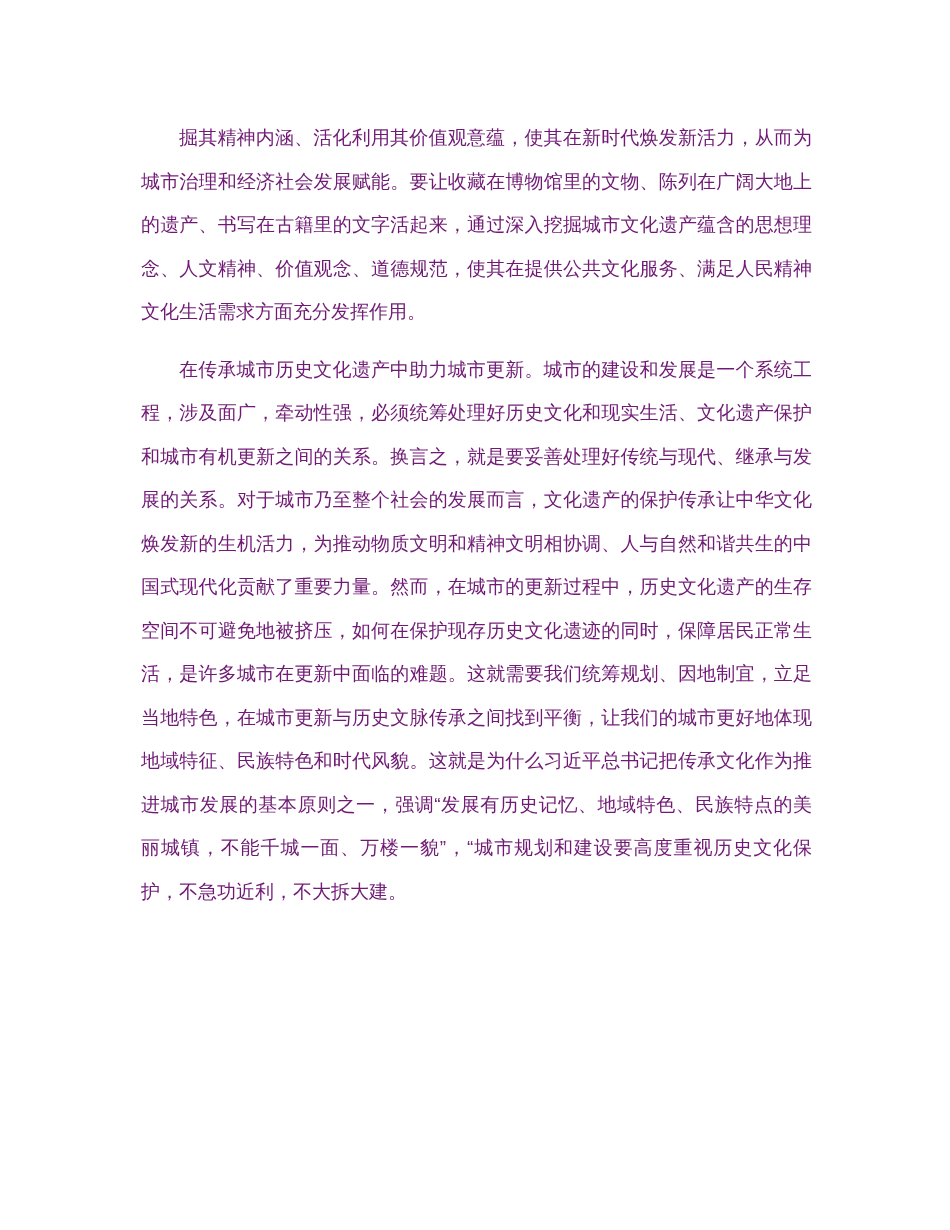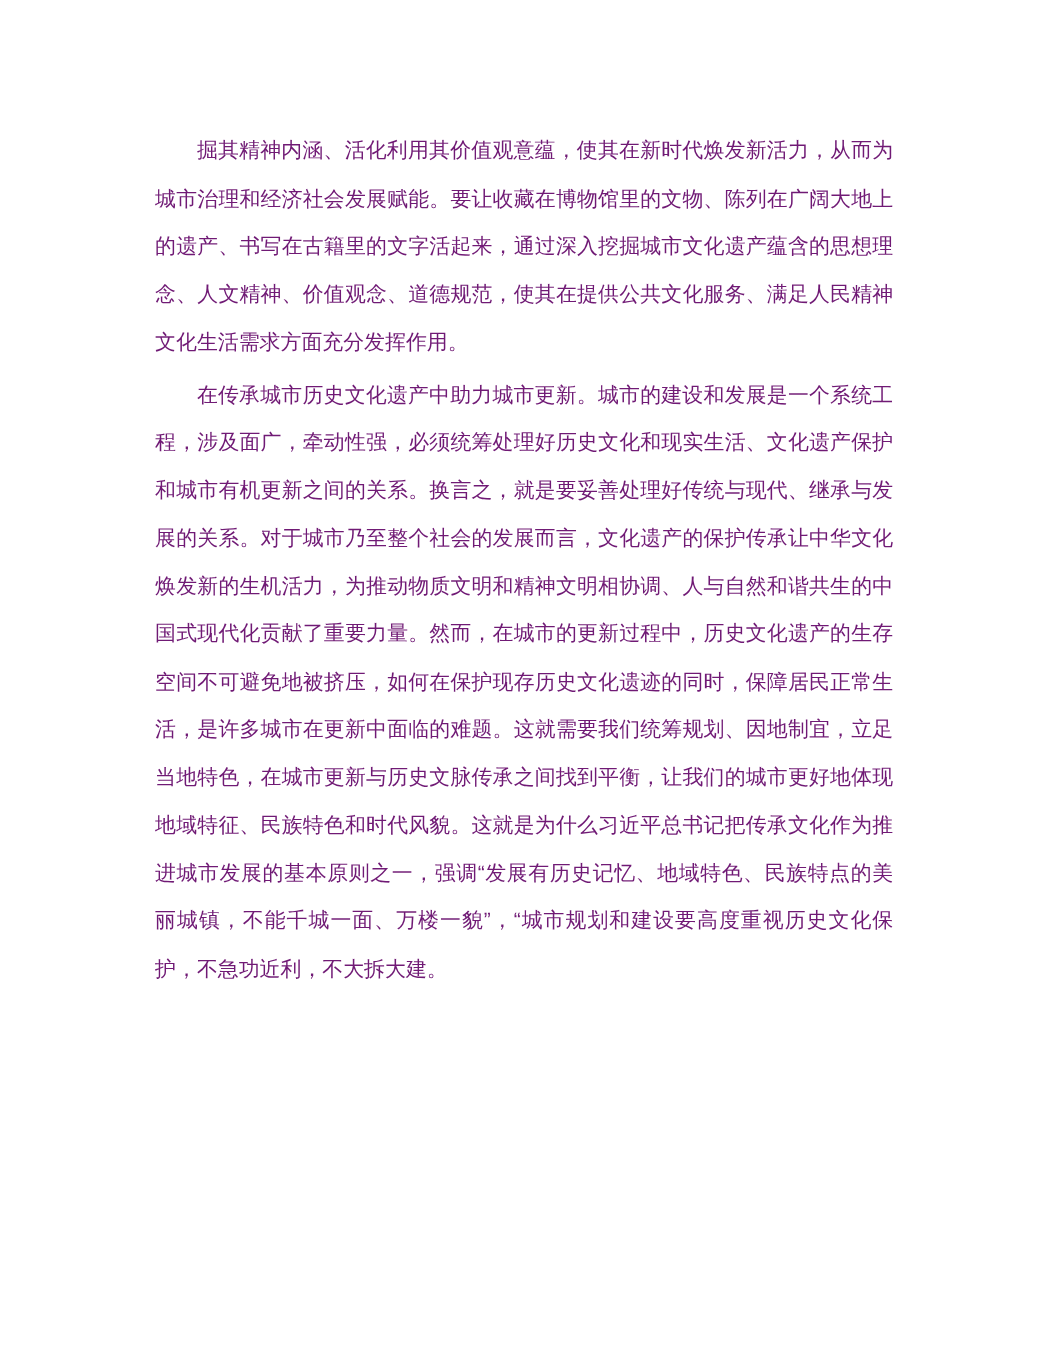--- a/index.html
+++ b/index.html
@@ -31,21 +31,21 @@
     letter-spacing: 0;
     font-weight: 400;
   }
   .doc-content p {
     margin: 0;
     padding: 0;
     text-indent: 2em;
     line-break: strict;
   }
   .doc-content p + p {
-    margin-top: 4px;
+    margin-top: 14px;
   }
 </style>
 </head>
 <body>
 
 <div class="doc-page">
   <div class="doc-content">
     <p>掘其精神内涵、活化利用其价值观意蕴，使其在新时代焕发新活力，从而为城市治理和经济社会发展赋能。要让收藏在博物馆里的文物、陈列在广阔大地上的遗产、书写在古籍里的文字活起来，通过深入挖掘城市文化遗产蕴含的思想理念、人文精神、价值观念、道德规范，使其在提供公共文化服务、满足人民精神文化生活需求方面充分发挥作用。</p>
     <p>在传承城市历史文化遗产中助力城市更新。城市的建设和发展是一个系统工程，涉及面广，牵动性强，必须统筹处理好历史文化和现实生活、文化遗产保护和城市有机更新之间的关系。换言之，就是要妥善处理好传统与现代、继承与发展的关系。对于城市乃至整个社会的发展而言，文化遗产的保护传承让中华文化焕发新的生机活力，为推动物质文明和精神文明相协调、人与自然和谐共生的中国式现代化贡献了重要力量。然而，在城市的更新过程中，历史文化遗产的生存空间不可避免地被挤压，如何在保护现存历史文化遗迹的同时，保障居民正常生活，是许多城市在更新中面临的难题。这就需要我们统筹规划、因地制宜，立足当地特色，在城市更新与历史文脉传承之间找到平衡，让我们的城市更好地体现地域特征、民族特色和时代风貌。这就是为什么习近平总书记把传承文化作为推进城市发展的基本原则之一，强调“发展有历史记忆、地域特色、民族特点的美丽城镇，不能千城一面、万楼一貌”，“城市规划和建设要高度重视历史文化保护，不急功近利，不大拆大建。</p>
   </div>

